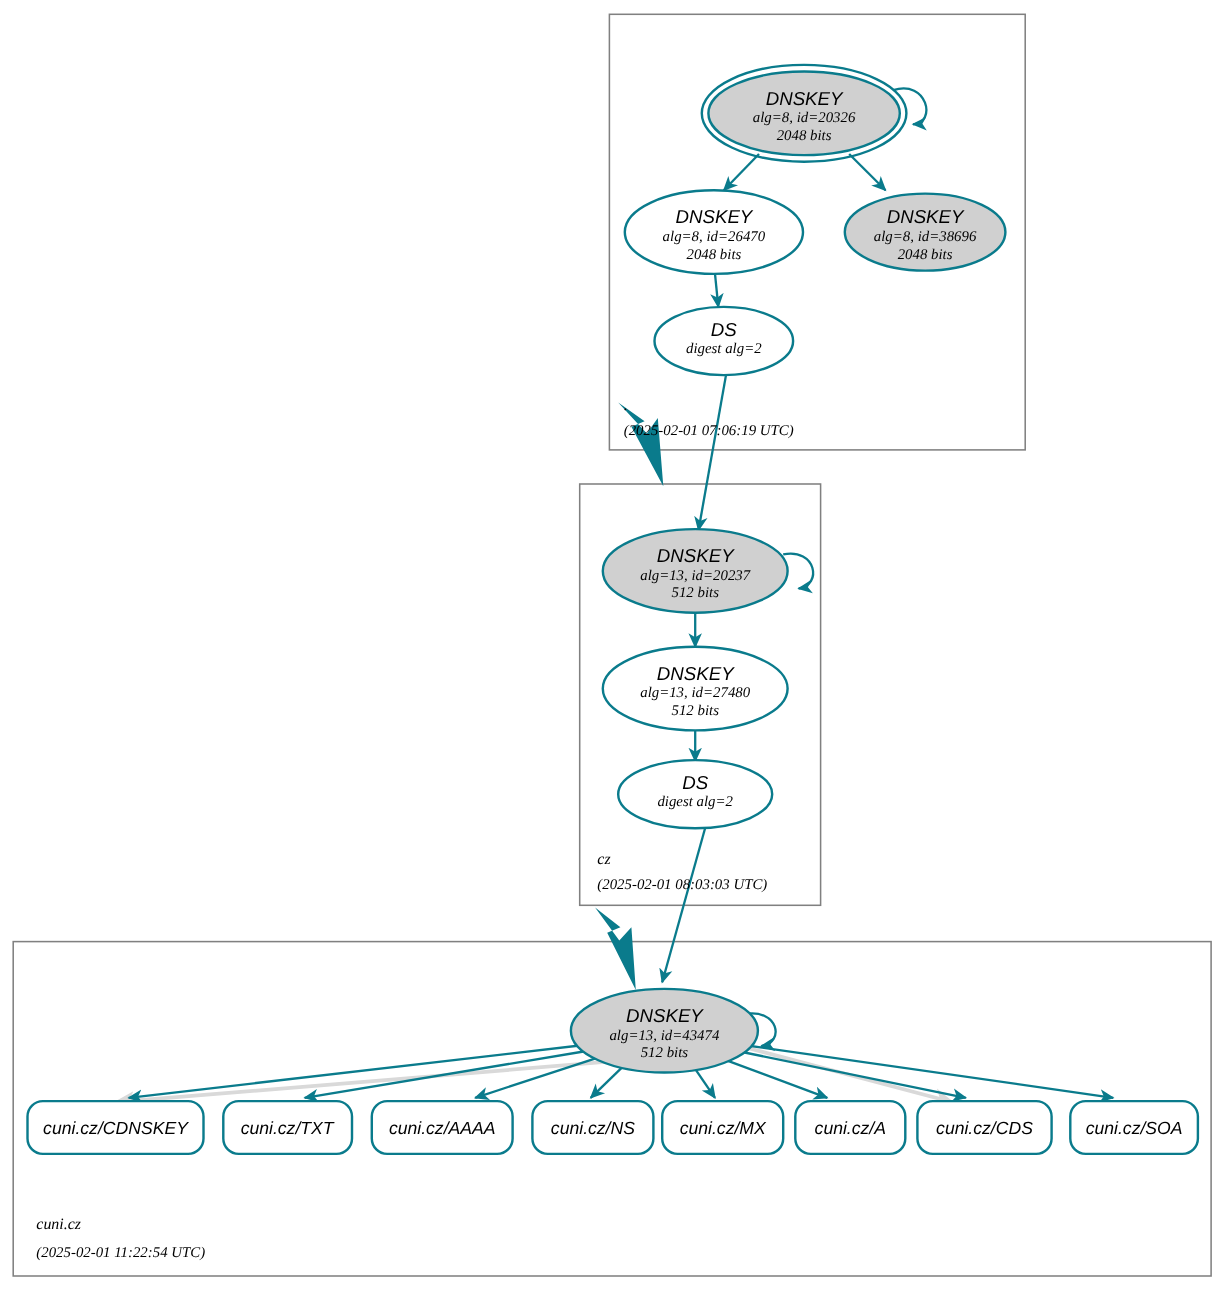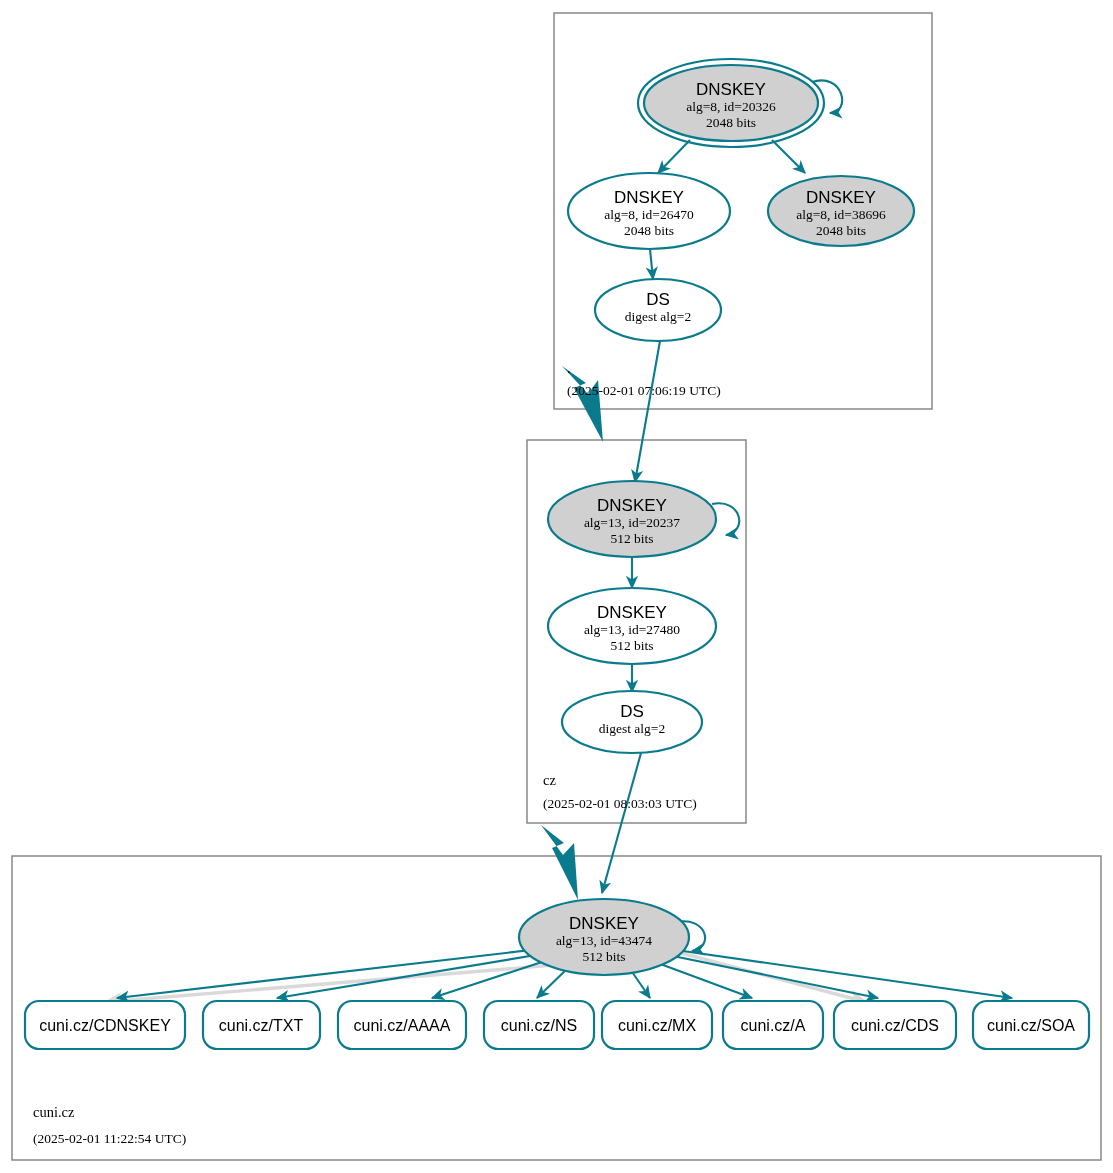--- a/index.html
+++ b/index.html
@@ -8,20 +8,21 @@
     padding: 0;
     background: #ffffff;
     font-family: "Liberation Sans", sans-serif;
   }
   #canvas {
     position: relative;
     width: 1113px;
     height: 1173px;
     background: #ffffff;
     overflow: hidden;
+    font-style: italic;
   }
   #graph-svg {
     position: absolute;
     left: 0;
     top: 0;
     width: 1113px;
     height: 1173px;
   }
   .zone-box {
     fill: #ffffff;

